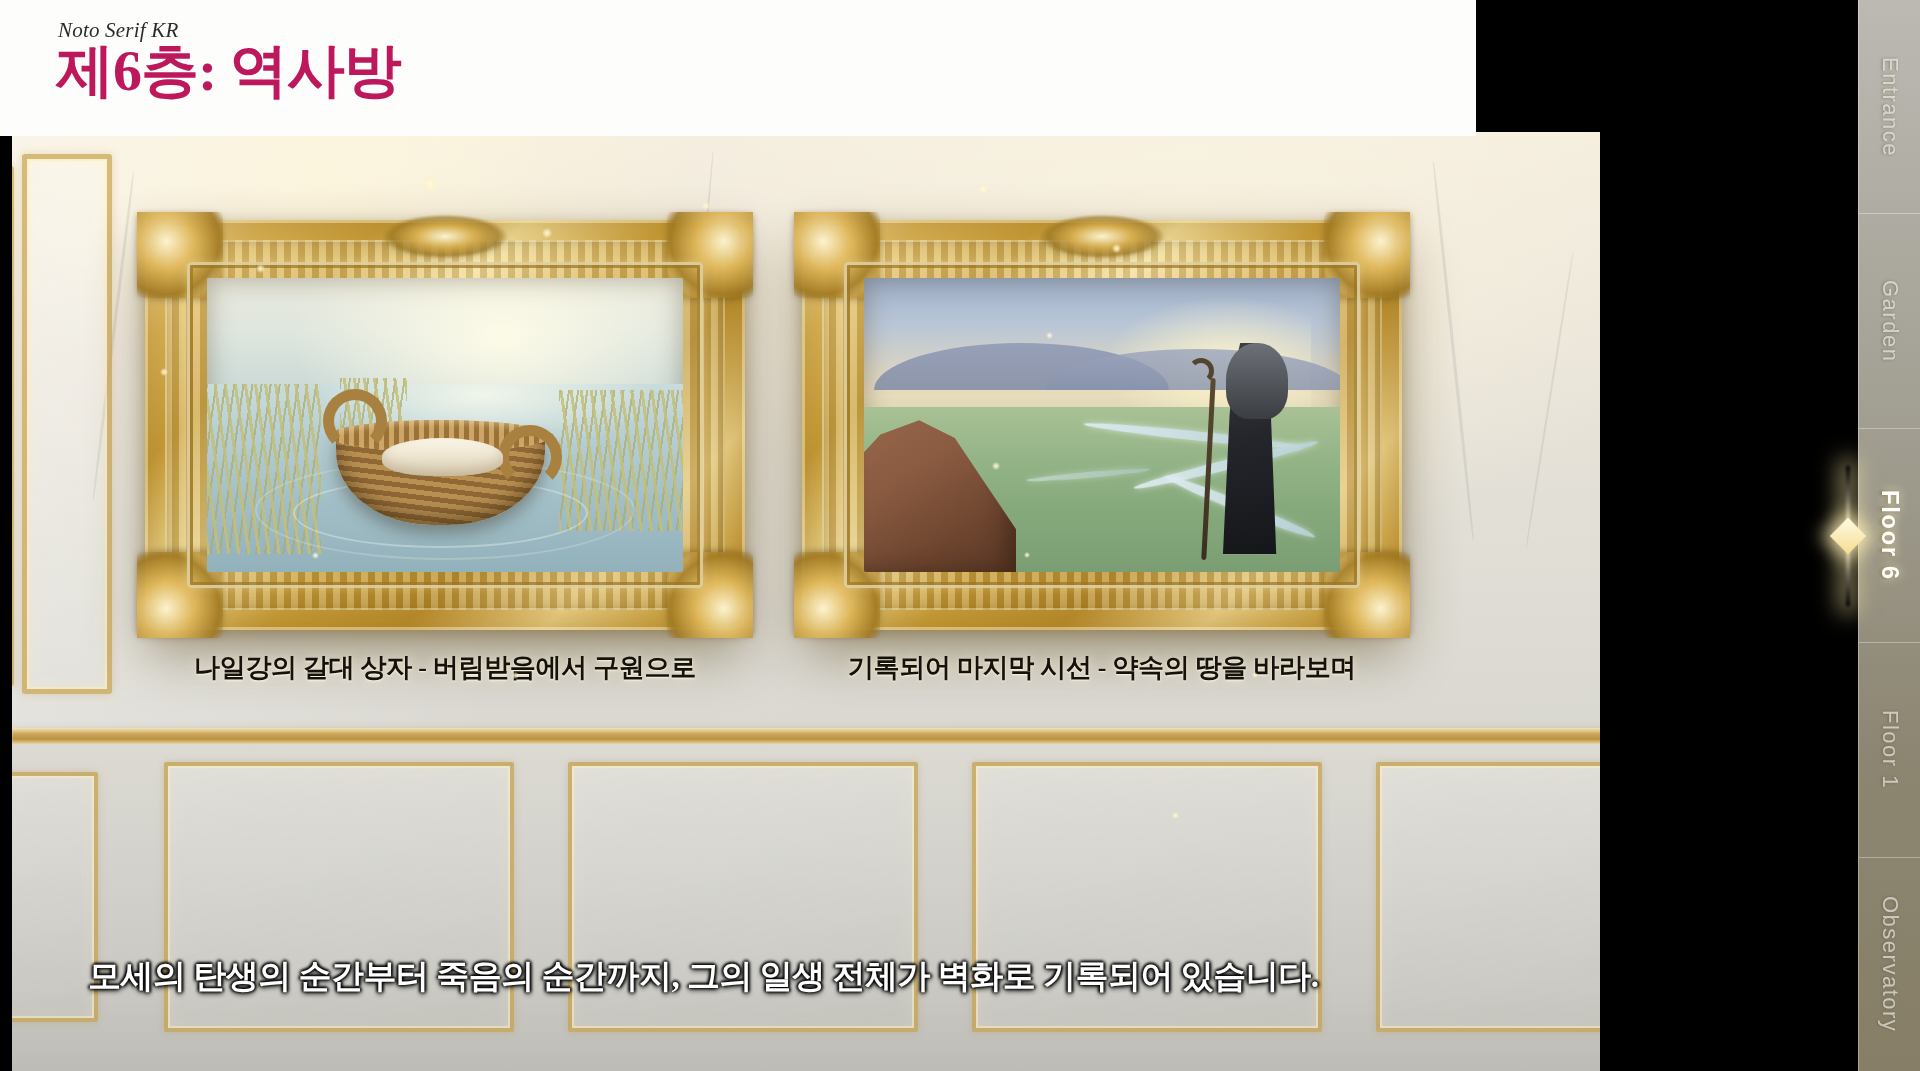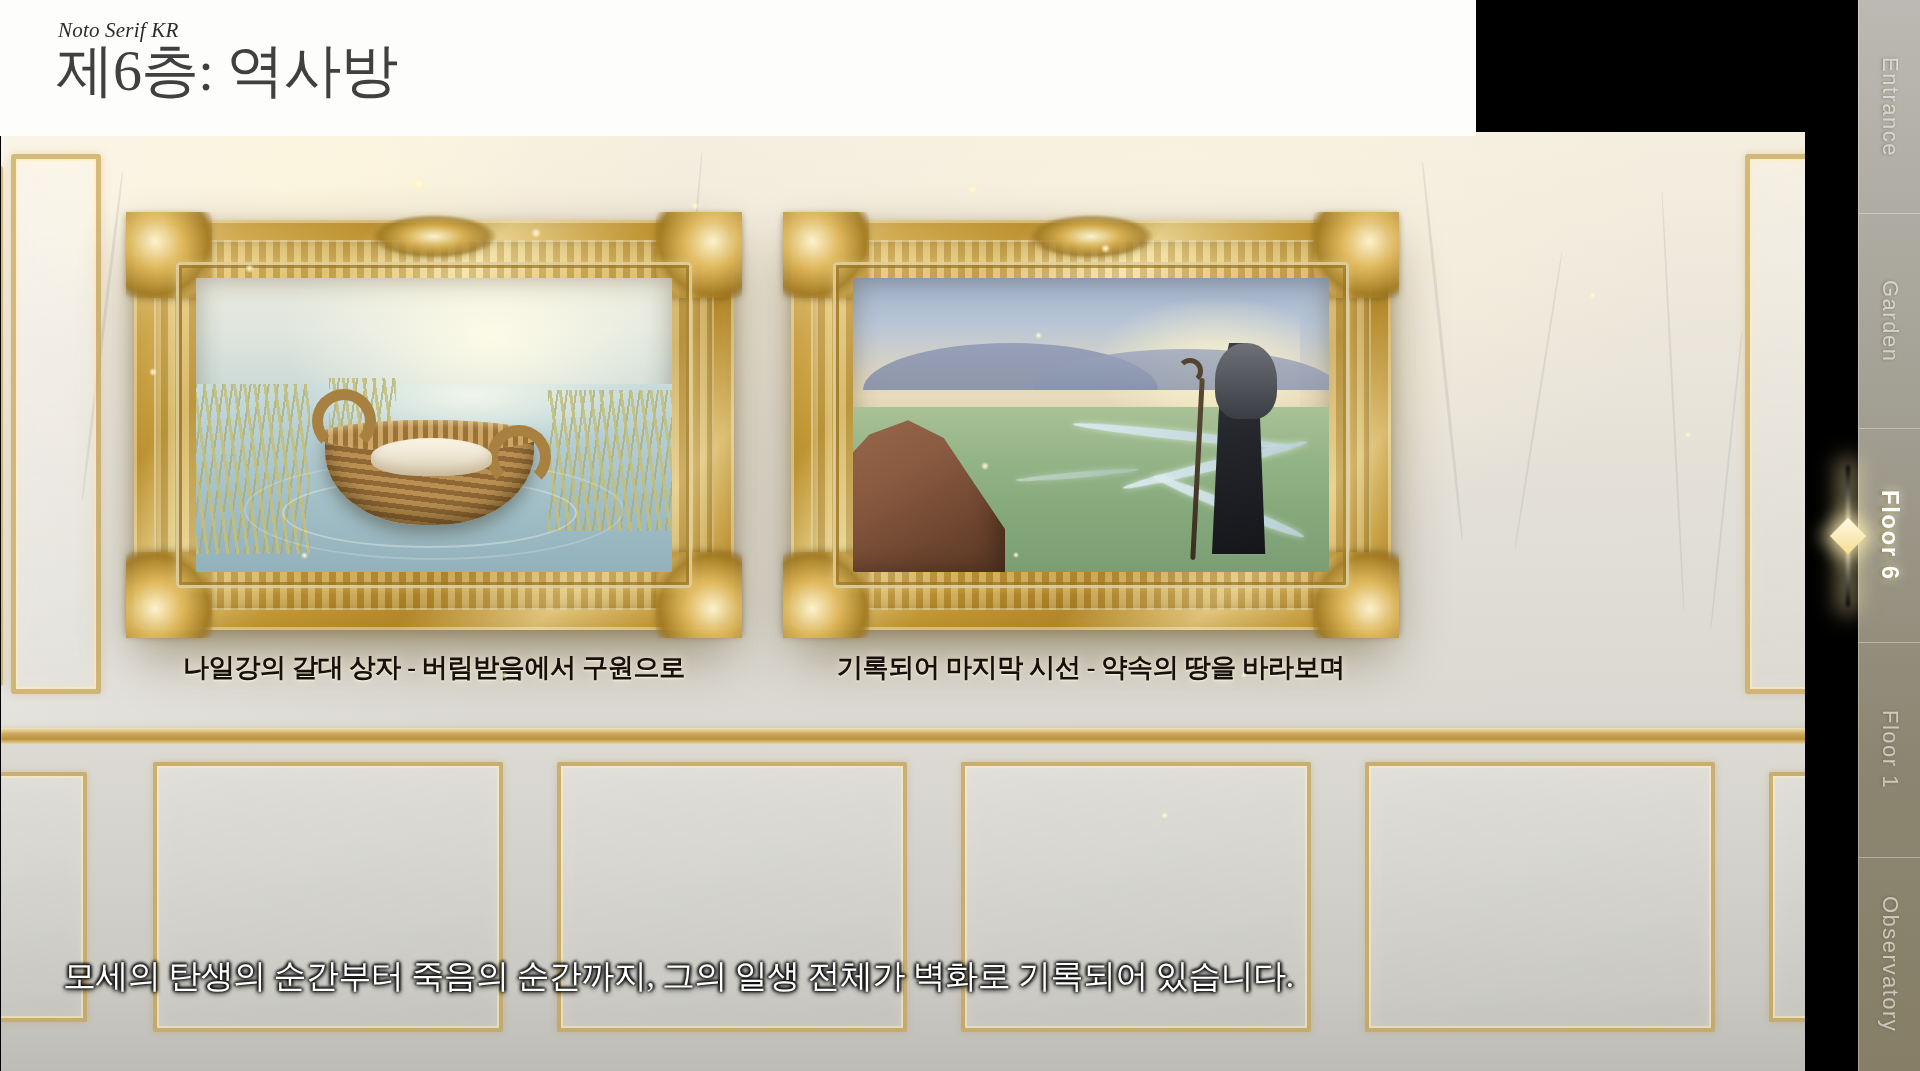--- a/index.html
+++ b/index.html
@@ -17,28 +17,28 @@
     position:absolute; left:0; top:0; width:1476px; height:136px;
     background:#fdfdfb; z-index:40;
   }
   .font-label{
     position:absolute; left:58px; top:18px;
     font-size:21px; font-style:italic; color:#2b2b2b;
     font-family:"Liberation Serif", serif; letter-spacing:.2px;
   }
   .page-title{
     position:absolute; left:56px; top:42px;
-    font-size:58px; font-weight:400; color:#404040;
+    font-size:58px; font-weight:700; color:#be185d;
     font-family:"Liberation Serif", serif; letter-spacing:-1px;
     line-height:1;
   }
 
   
   .room{
-    position:absolute; left:1px; top:132px; width:1804px; height:939px;
+    position:absolute; left:12px; top:132px; width:1588px; height:939px;
     overflow:hidden;
     background:
       radial-gradient(ellipse 540px 300px at 300px 40px, rgba(255,243,200,.85), rgba(255,243,200,0) 70%),
       radial-gradient(ellipse 700px 420px at 1180px 120px, rgba(255,248,218,.55), rgba(255,248,218,0) 72%),
       linear-gradient(178deg,#efe7d8 0%,#e9e3d7 16%,#e2dfd6 45%,#dcdad2 70%,#d2d2cc 100%);
   }
   
   .vein{ position:absolute; background:rgba(150,148,150,.20); transform-origin:top left; border-radius:40%; }
 
   .wall-upper{
@@ -235,22 +235,22 @@
     position:absolute; text-align:center;
     font-size:26px; font-weight:800; color:#16110a;
     font-family:"Liberation Serif", serif;
     text-shadow:0 1px 2px rgba(255,252,235,.9), 0 0 12px rgba(255,248,220,.7);
     letter-spacing:-.3px; white-space:nowrap;
   }
 
   
   .subtitle{
     position:absolute; left:0; top:954px; width:1538px;
-    text-align:left; padding-left:63px;
-    font-size:33px; font-weight:400; color:#ffffff;
+    text-align:left; padding-left:88px;
+    font-size:33px; font-weight:700; color:#ffffff;
     font-family:"Liberation Serif", serif;
     letter-spacing:-.5px; white-space:nowrap;
     text-shadow:
       0 0 3px rgba(0,0,0,.95), 0 2px 5px rgba(0,0,0,.9),
       2px 0 3px rgba(0,0,0,.8), -2px 0 3px rgba(0,0,0,.8),
       0 -2px 3px rgba(0,0,0,.8);
     z-index:45;
   }
 
   

